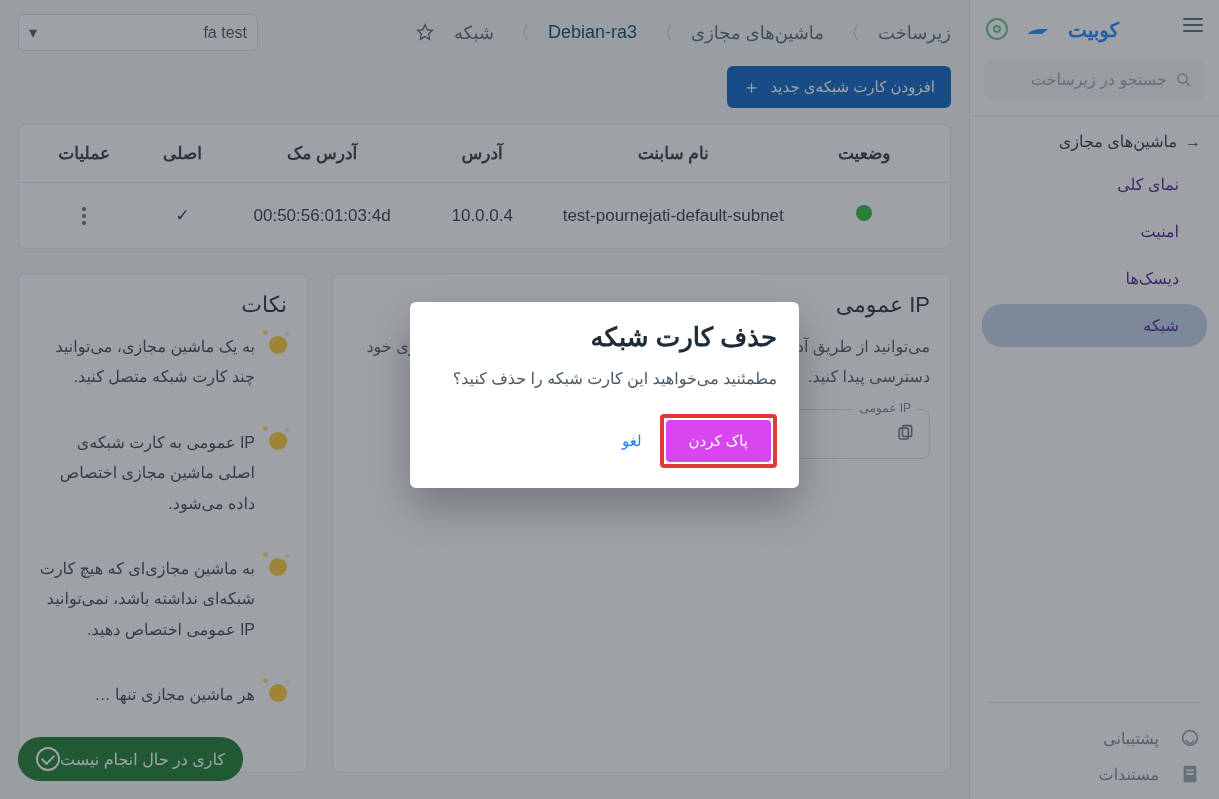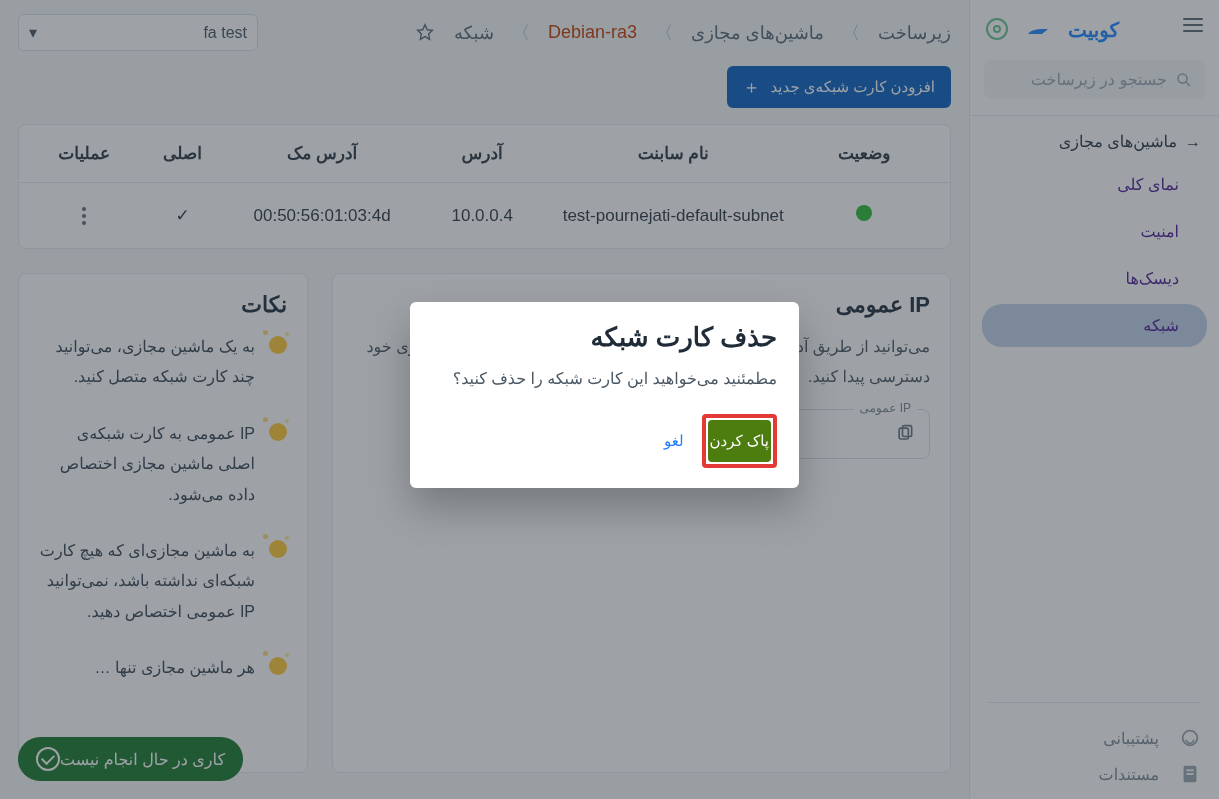--- a/index.html
+++ b/index.html
@@ -38,64 +38,64 @@
   .nav-item.active{background:#c2d1eb}
   .sidebar-footer{margin-top:auto;padding:6px 18px;display:flex;flex-direction:column;gap:14px}
   .sf-item{display:flex;align-items:center;gap:20px;color:#7a8794}
   .sf-item svg{width:22px;height:22px;fill:#9aa6b2}
   
   .main{flex:1;display:flex;flex-direction:column;min-width:0}
   .topbar{display:flex;align-items:center;gap:16px;padding:14px 18px}
   .breadcrumb{display:flex;align-items:center;gap:18px;color:#5a6a78;font-size:18px}
   .breadcrumb .sep{color:#aab5bf}
   .breadcrumb .crumb{cursor:pointer}
-  .breadcrumb .crumb.currentvm{color:#c2410c}
+  .breadcrumb .crumb.currentvm{color:#0c4a6e}
   .star{width:22px;height:22px;}
   .spacer{flex:1}
   .combo{border:1px solid #dbe2e8;background:#fff;border-radius:6px;padding:8px 10px;display:flex;align-items:center;gap:10px;min-width:240px;color:#4a5864;cursor:pointer}
   .combo .chev{margin-right:auto}
   .primary-btn{background:var(--blue-strong);color:#fff;border:none;border-radius:6px;padding:12px 16px;font-size:15px;display:flex;align-items:center;gap:10px;cursor:pointer;margin-top:1px;margin-right:18px;margin-bottom:8px;width:fit-content}
   .primary-btn .plus{font-size:18px;line-height:0}
   
   .table{background:#fff;border:1px solid var(--border);border-radius:8px;margin:8px 18px 0}
   .row{display:grid;grid-template-columns:1.2fr 2.2fr 1.2fr 1.6fr 0.8fr 0.8fr;align-items:center;padding:22px 24px;gap:16px}
   .row.header{color:#2e3b48;font-weight:600;border-bottom:1px solid var(--border);padding:18px 24px;font-size:16px}
   .row .cell{text-align:center;color:#303b46;font-size:17px}
   .status-dot{width:16px;height:16px;border-radius:50%;background:#2fbc3a;display:inline-block}
   .dots{display:flex;flex-direction:column;gap:3px;align-items:center;cursor:pointer}
   .dots span{width:4px;height:4px;background:#5f6e7b;border-radius:50%;display:block}
   .check{font-size:18px}
   
   .panels{display:flex;gap:24px;margin:24px 18px 0}
   .panel{background:#fff;border:1px solid var(--border);border-radius:8px;padding:18px 20px;flex:1;height:500px;overflow:hidden}
   .panel.tips{flex:0 0 290px}
-  .panel h3{margin:0 0 14px;font-size:22px;color:#223140;font-weight:700}
+  .panel h3{margin:0 0 14px;font-size:22px;color:#223140;font-weight:400}
   .pubip-desc{color:#4e5a66;line-height:1.9;margin:4px 0 16px}
   .ip-wrap{position:relative;border:1px solid #d6dde3;border-radius:8px;padding:14px 14px;display:flex;align-items:center;gap:14px;width:260px;color:#4a5864}
   .ip-wrap .small-label{position:absolute;top:-9px;right:12px;background:#fff;font-size:12px;color:#7c8893;padding:0 6px}
   .outline-btn{border:1px solid #6da6ff;background:#fff;color:#2b79ff;border-radius:6px;padding:12px 18px;cursor:pointer}
-  .tips-list{display:flex;flex-direction:column;gap:26px}
+  .tips-list{display:flex;flex-direction:column;gap:35px}
   .tip{display:flex;gap:14px;align-items:flex-start}
   .tip .bulb{width:18px;height:18px;border-radius:50%;background:var(--amber);flex:0 0 18px;position:relative;margin-top:4px}
   .tip .bulb::before{content:"";position:absolute;width:5px;height:5px;background:#ffd873;border-radius:50%;top:-6px;left:-6px}
   .tip .bulb::after{content:"";position:absolute;width:4px;height:4px;background:#ffe699;border-radius:50%;top:-4px;left:16px}
   .tip p{margin:0;color:#3a4856;line-height:1.9;text-align:right}
   
   .status-pill{position:absolute;bottom:18px;right:966px;transform:translateX(0);left:18px;right:auto}
   .status-pill{left:18px;bottom:18px}
   .pill{background:#1d7a31;color:#fff;border-radius:26px;padding:10px 18px;display:flex;align-items:center;gap:0;font-size:16px}
   .pill .okcircle{width:24px;height:24px;border:2px solid #fff;border-radius:50%;display:flex;align-items:center;justify-content:center}
   .pill .okcircle::after{content:"";width:10px;height:6px;border-left:2px solid #fff;border-bottom:2px solid #fff;transform:rotate(-45deg);margin-top:-2px}
   
   .scrim{position:absolute;inset:0;background:rgba(40,48,58,0.45);display:flex;align-items:flex-start;justify-content:center;padding-top:100px}
   .dialog{width:389px;background:#fff;border-radius:6px;box-shadow:0 20px 40px rgba(0,0,0,0.25);padding:20px 22px 20px;position:absolute;top:302px;left:410px;right:auto}
   .dialog h2{margin:0 0 16px;font-size:26px;color:#1f2b36;font-weight:600;text-align:right}
   .dialog p{margin:0 0 26px;color:#4a5864;text-align:right;font-size:16px}
   .dialog .actions{display:flex;gap:18px;align-items:center}
-  .dialog .danger{background:#4d7c0f;color:#fff;border:none;border-radius:4px;padding:12px 2px;cursor:pointer;font-size:15px}
+  .dialog .danger{background:#d946ef;color:#fff;border:none;border-radius:4px;padding:12px 23px;cursor:pointer;font-size:15px}
   .highlight{border:4px solid var(--red);padding:2px;border-radius:4px;display:inline-block}
   .dialog .link{color:#1f7cff;cursor:pointer;font-size:15px}
   
   svg{display:block}
 </style>
 </head>
 <body>
 
 <div class="app">
 

